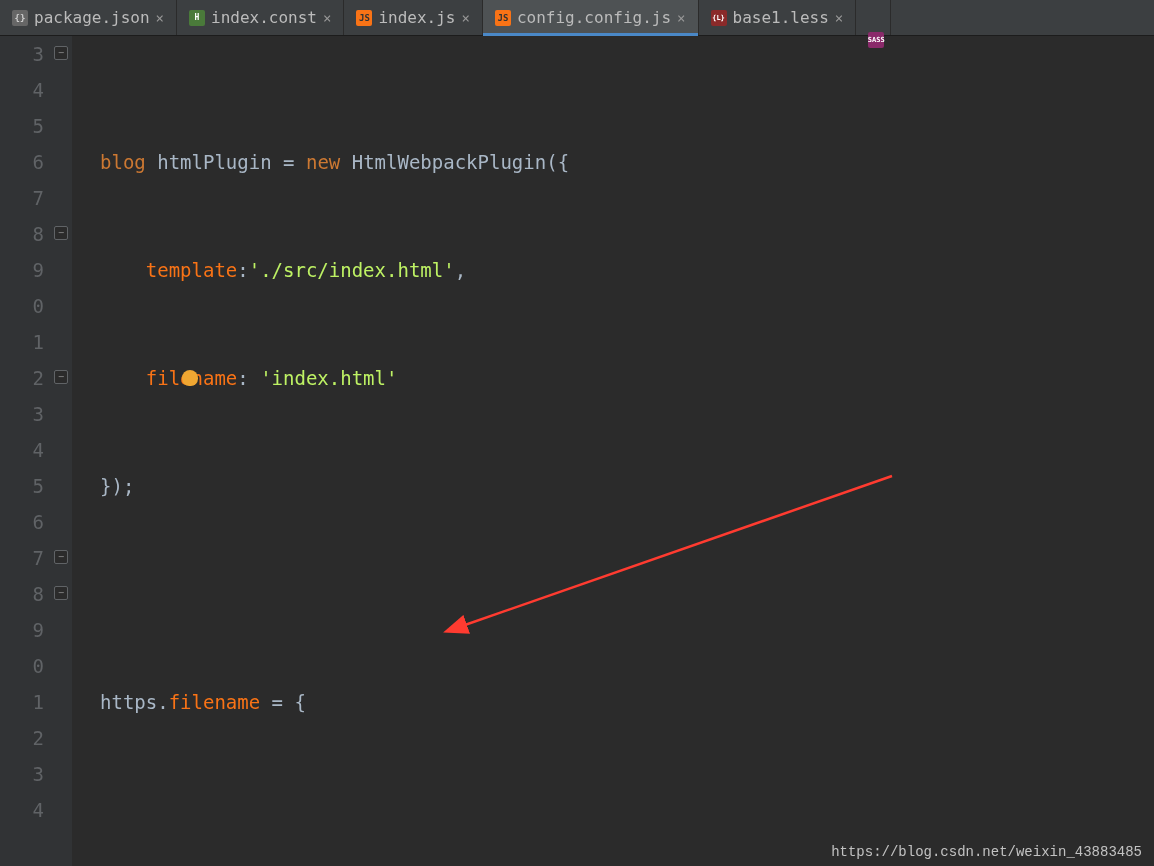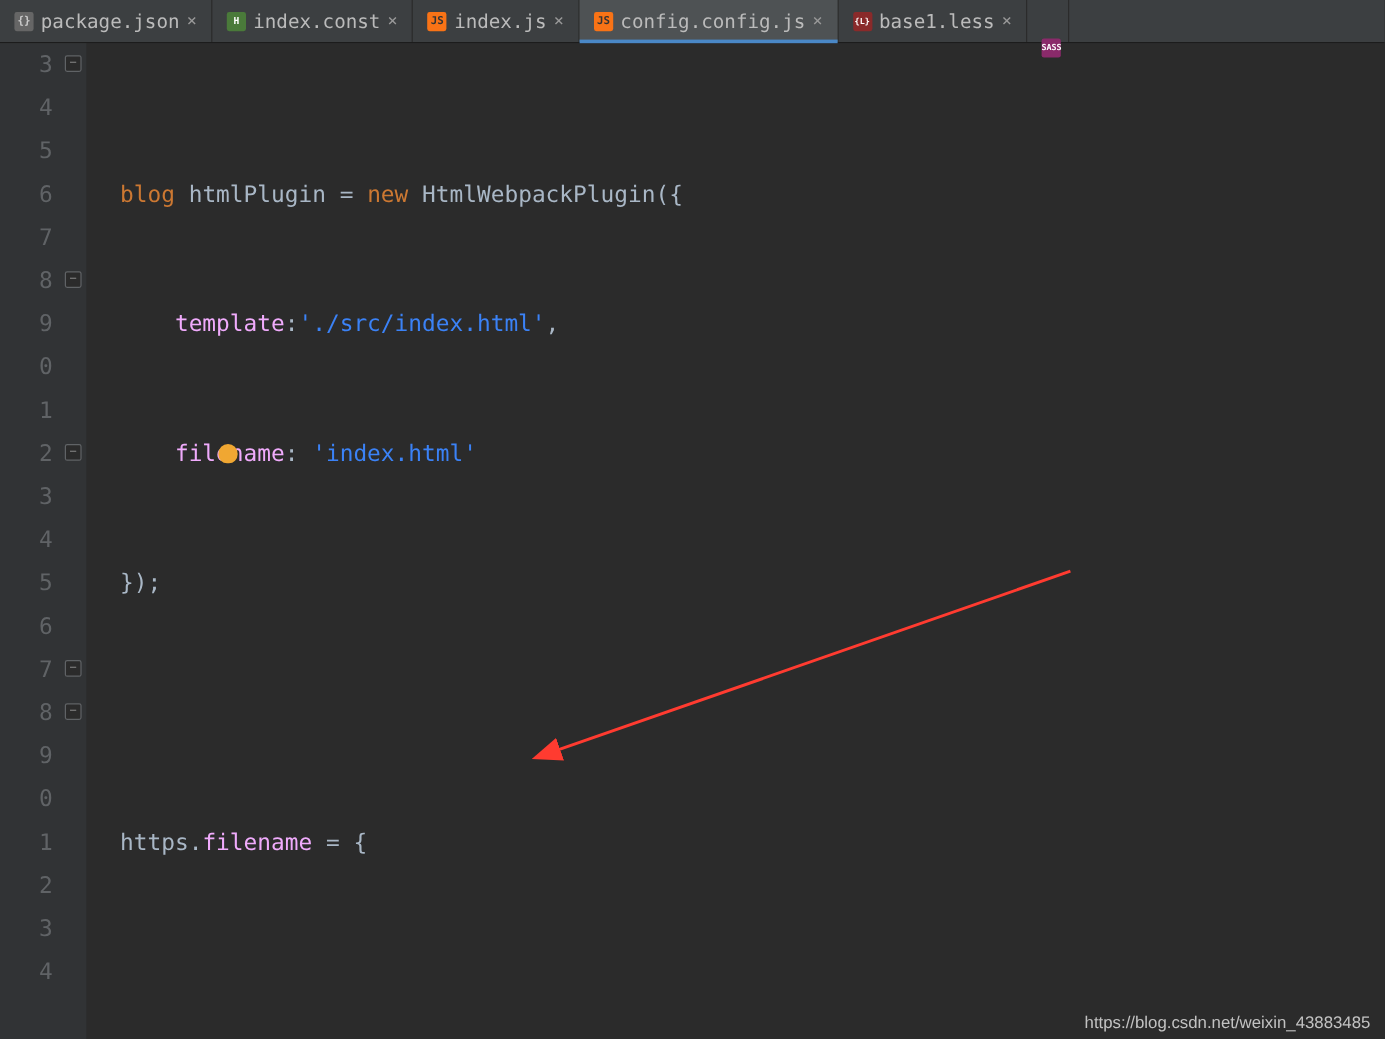--- a/index.html
+++ b/index.html
@@ -97,34 +97,34 @@
     border-radius: 50% 50% 45% 45%;
   }
   .code {
     flex: 1;
     padding-left: 28px;
     white-space: pre;
     position: relative;
   }
   .code-line { height: 36px; }
   .kw { color: #cc7832; }
-  .prop { color: #f0abfc; }
-  .str { color: #3b82f6; }
+  .prop { color: #f97316; }
+  .str { color: #bef264; }
   .cmt { color: #808080; }
   .annotation-arrow {
     position: absolute;
     pointer-events: none;
   }
   .watermark {
     position: absolute;
     bottom: 6px;
     right: 12px;
     color: #dddddd;
     font-size: 14px;
-    font-family: Liberation Sans, sans-serif;
+    font-family: Liberation Mono, monospace;
     opacity: 0.85;
   }
 </style>
 </head>
 <body>
 
 <div class="tab-bar">
   <div class="tab">
     <span class="tab-icon icon-json">{}</span>
     <span>package.json</span>

